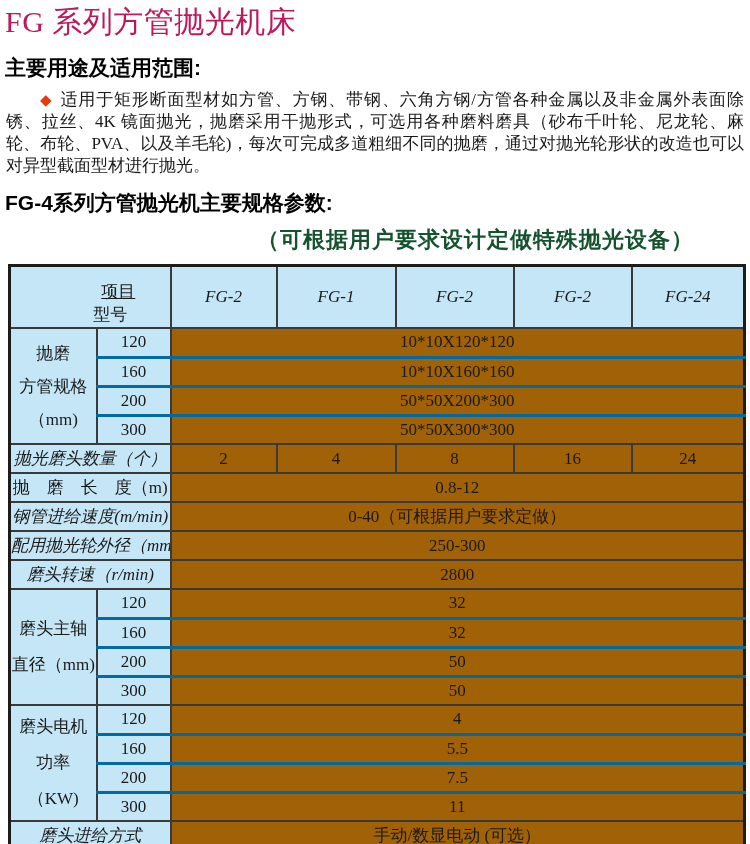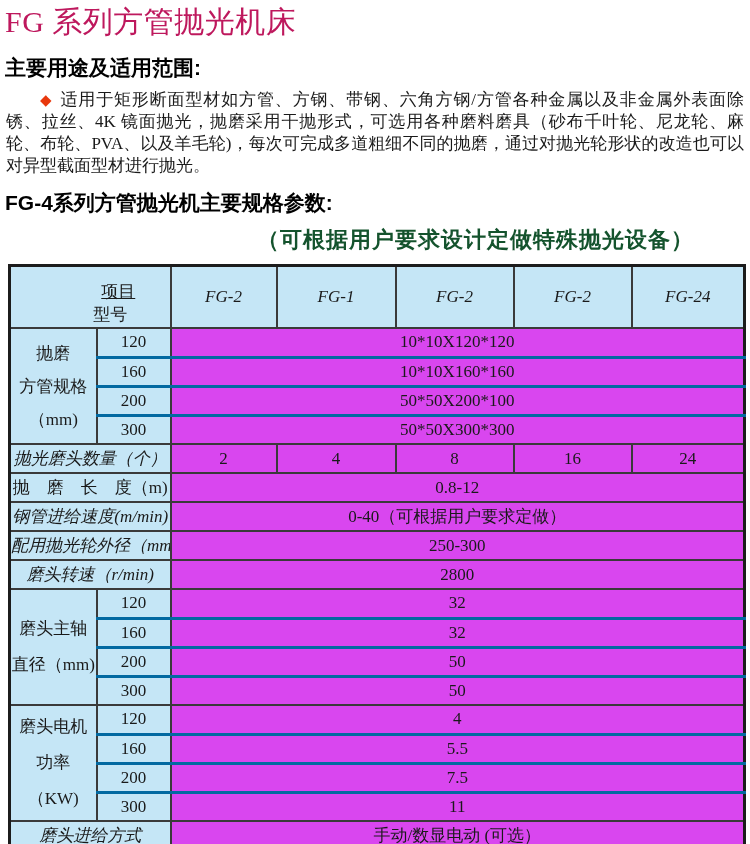--- a/index.html
+++ b/index.html
@@ -43,21 +43,21 @@
   table.spec td{
     border:2px solid #3a3a3a;
     padding:0;text-align:center;vertical-align:middle;
     font-size:17px;overflow:hidden;
   }
   tr.hdr{height:55px;}
   tr.r{height:29px;}
   tr.sub td{border-top:3px solid #0369a1;}
 
   td.blue{background:#C5E6F6;}
-  td.yellow{background:#d946ef;}
+  td.yellow{background:#a16207;}
 
   td.corner{text-align:left;}
   .c-top{padding:14px 0 0 56px;line-height:22px;text-decoration:underline;}
   .c-bot{padding:0 0 0 40px;line-height:24px;}
   td.model{vertical-align:top;padding-top:10px;font-style:italic;}
 
   td.glabel div{line-height:33px;}
   td.glabel2 div{line-height:36px;}
   td.lab{font-size:16px;white-space:nowrap;font-style:italic;}
   td.labsp{font-size:16px;white-space:nowrap;letter-spacing:0px;}
@@ -110,21 +110,21 @@
         </td>
         <td class="blue">120</td>
         <td class="yellow val" colspan="5">10*10X120*120</td>
       </tr>
       <tr class="r sub">
         <td class="blue">160</td>
         <td class="yellow val" colspan="5">10*10X160*160</td>
       </tr>
       <tr class="r sub">
         <td class="blue">200</td>
-        <td class="yellow val" colspan="5">50*50X200*100</td>
+        <td class="yellow val" colspan="5">50*50X200*300</td>
       </tr>
       <tr class="r sub">
         <td class="blue">300</td>
         <td class="yellow val" colspan="5">50*50X300*300</td>
       </tr>
 
       <tr class="r">
         <td class="blue lab" colspan="2">抛光磨头数量（个）</td>
         <td class="yellow val">2</td>
         <td class="yellow val">4</td>

